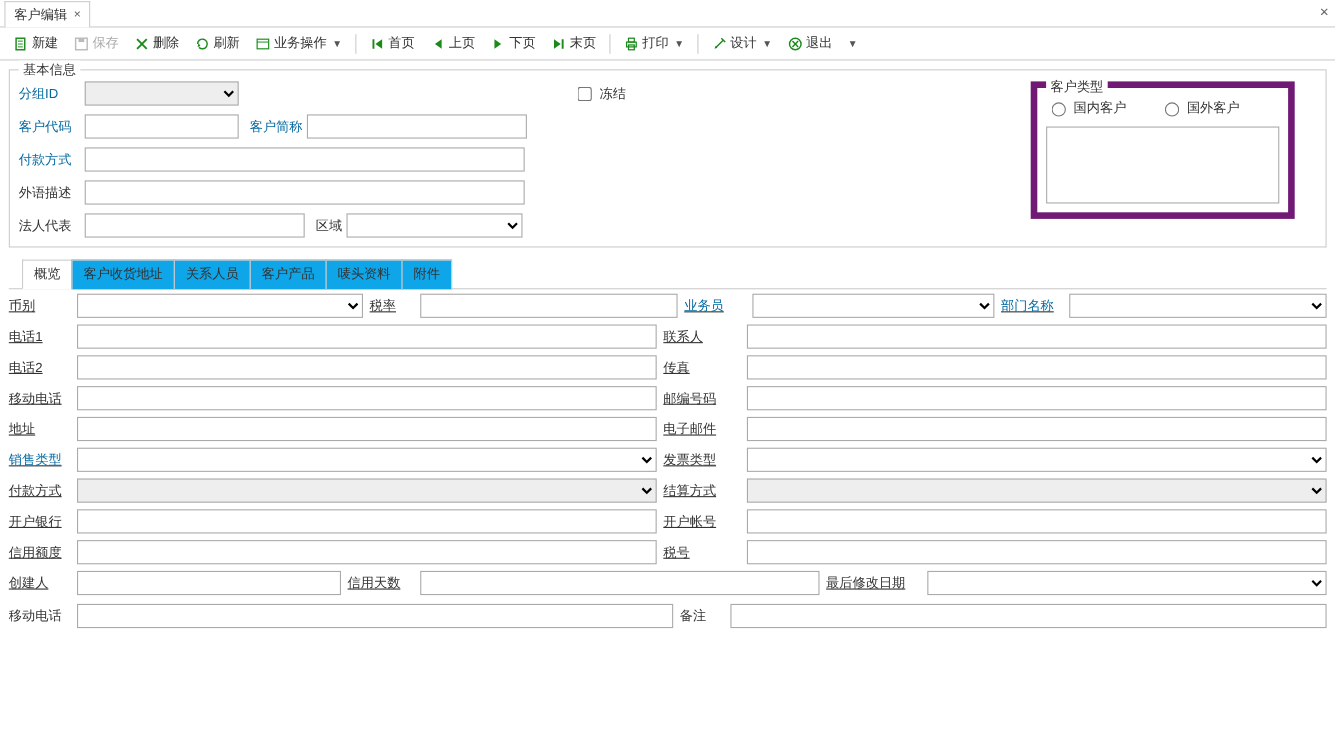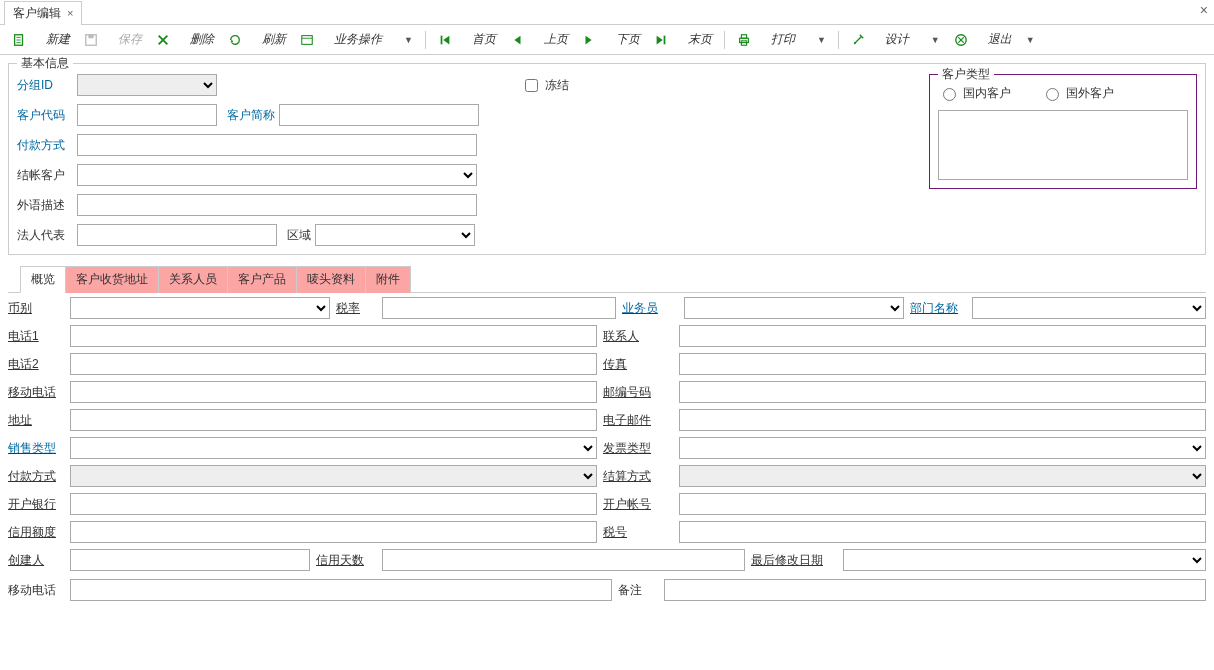--- a/index.html
+++ b/index.html
@@ -51,22 +51,21 @@
   padding: 0 6px;
   border-bottom: 1px solid #ccc;
   gap: 2px;
 }
 .tool-btn {
   display: flex;
   align-items: center;
   padding: 2px 6px;
   cursor: pointer;
   color: #333;
-  gap: 20px;
-  font-style: italic;
+  gap: 3px;
 }
 .tool-btn.disabled { color: #aaa; cursor: default; }
 .tool-sep {
   width: 1px;
   height: 18px;
   background: #ccc;
   margin: 0 4px;
 }
 .icon { display: inline-flex; width: 14px; height: 14px; }
 .icon svg { width: 14px; height: 14px; }
@@ -110,25 +109,25 @@
   background: #fff;
 }
 select { background: #eee; }
 .w140 { width: 140px; }
 .w200 { width: 200px; }
 .w400 { width: 400px; }
 .basic-layout { display: flex; gap: 20px; }
 .basic-left { flex: 0 0 auto; }
 .basic-right { flex: 0 0 260px; margin-left: auto; }
 .custtype-box {
-  border: 1px solid #701a75;
+  border: 6px solid #701a75;
   position: relative;
   padding: 6px 8px 8px 8px;
   margin-top: 4px;
-  width: 268px;
+  width: 240px;
 }
 .custtype-box .legend {
   position: absolute;
   top: -9px;
   left: 8px;
   background: #fff;
   padding: 0 4px;
 }
 .radio-row { display: flex; gap: 30px; margin: 4px 0 8px 0; }
 .radio-row label { display: flex; align-items: flex-start; gap: 4px; }
@@ -142,21 +141,21 @@
 .sub-tabs {
   display: flex;
   border-bottom: 1px solid #ccc;
   margin: 0 8px;
   padding-left: 12px;
 }
 .sub-tab {
   padding: 4px 10px;
   border: 1px solid #ccc;
   border-bottom: none;
-  background: #fca5a5;
+  background: #0ea5e9;
   margin-right: -1px;
   cursor: pointer;
   position: relative;
   top: 1px;
 }
 .sub-tab.active {
   background: #fff;
   border-bottom: 1px solid #fff;
 }
 .detail-grid {
@@ -329,24 +328,20 @@
         </div>
         <div class="basic-row">
           <span class="lbl req">客户代码</span>
           <input type="text" class="w140" style="">
           <span class="lbl req" style="width:auto;margin-left:6px">客户简称</span>
           <input type="text" style="width: 200px;">
         </div>
         <div class="basic-row">
           <span class="lbl req">付款方式</span>
           <input type="text" class="w400" style="">
-        </div>
-        <div class="basic-row">
-          <span class="lbl">结帐客户</span>
-          <select class="w400" style="background:#fff"></select>
         </div>
         <div class="basic-row">
           <span class="lbl">外语描述</span>
           <input type="text" class="w400" style="">
         </div>
         <div class="basic-row">
           <span class="lbl">法人代表</span>
           <input type="text" class="w200" style="">
           <span class="lbl" style="width:auto;margin-left:6px">区域</span>
           <select style="width:160px;background:#fff"></select>

